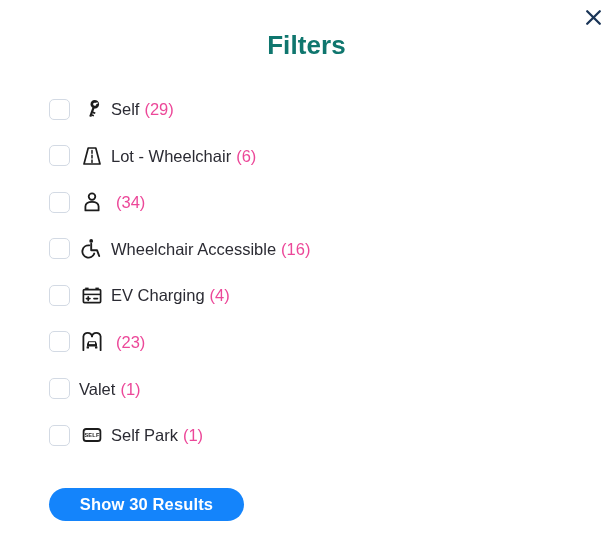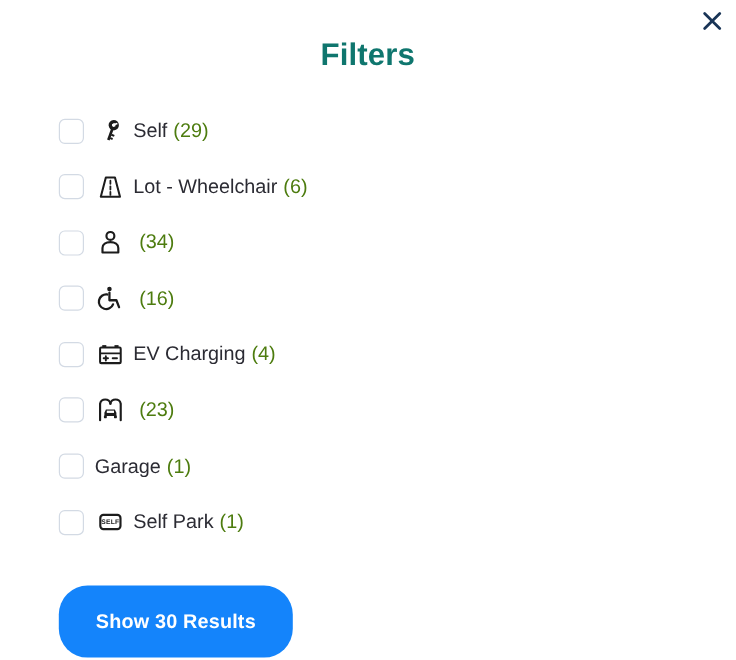--- a/index.html
+++ b/index.html
@@ -89,32 +89,32 @@
   .icon-slot svg { display: block; }
 
   .row-label {
     font-size: 16.5px;
     color: #2b2b33;
     line-height: 20px;
     white-space: nowrap;
   }
   .row-count {
     font-size: 16.5px;
-    color: #4d7c0f;
+    color: #ec4899;
     line-height: 20px;
     margin-left: 5px;
     white-space: nowrap;
   }
 
   
   .cta {
     position: absolute;
     left: 49px;
     top: 488px;
-    height: 60px;
+    height: 33px;
     padding: 0 27px;
     min-width: 195px;
     border: none;
     border-radius: 24px;
     background: #1484fb;
     color: #ffffff;
     font-family: "Liberation Sans", sans-serif;
     font-size: 16.5px;
     font-weight: 600;
     letter-spacing: .15px;
@@ -184,20 +184,21 @@
 
     <div class="filter-row">
       <span class="checkbox"></span>
       <span class="icon-slot">
         <svg width="24" height="24" viewBox="0 0 24 24">
           <circle cx="11.2" cy="3.9" r="1.9" fill="#1c1c1c"></circle>
           <path d="M11.2 6.8 L11.2 13.2 L17.0 13.2 L19.2 19.0" fill="none" stroke="#1c1c1c" stroke-width="1.9" stroke-linecap="round" stroke-linejoin="round"></path>
           <path d="M14.2 16.6 A6.1 6.1 0 1 1 9.3 8.4" fill="none" stroke="#1c1c1c" stroke-width="1.9" stroke-linecap="round"></path>
         </svg>
       </span>
+      <span class="row-label">Wheelchair Accessible</span>
       <span class="row-count">(16)</span>
     </div>
 
     <div class="filter-row">
       <span class="checkbox"></span>
       <span class="icon-slot">
         <svg width="24" height="24" viewBox="0 0 24 24">
           <rect x="5.2" y="4.6" width="3.4" height="2.0" fill="#1c1c1c"></rect>
           <rect x="15.4" y="4.6" width="3.4" height="2.0" fill="#1c1c1c"></rect>
           <rect x="3.4" y="6.6" width="17.2" height="13.0" rx="1" fill="none" stroke="#1c1c1c" stroke-width="1.7"></rect>
@@ -221,21 +222,21 @@
           <rect x="15.0" y="16.2" width="2.4" height="2.3" rx=".5" fill="#1c1c1c"></rect>
           <rect x="9.0" y="12.2" width="6.0" height="1.9" fill="#ffffff"></rect>
         </svg>
       </span>
       <span class="row-count">(23)</span>
     </div>
 
     <div class="filter-row">
       <span class="checkbox"></span>
 
-      <span class="row-label">Garage</span>
+      <span class="row-label">Valet</span>
       <span class="row-count">(1)</span>
     </div>
 
     <div class="filter-row">
       <span class="checkbox"></span>
       <span class="icon-slot">
         <svg width="24" height="24" viewBox="0 0 24 24">
           <rect x="3.6" y="6.0" width="16.8" height="12.0" rx="2.6" fill="none" stroke="#1c1c1c" stroke-width="1.8"></rect>
           <text x="12" y="14.0" text-anchor="middle" font-family="Liberation Sans, sans-serif" font-size="5.6" font-weight="700" fill="#1c1c1c" letter-spacing="0.2">SELF</text>
         </svg>

